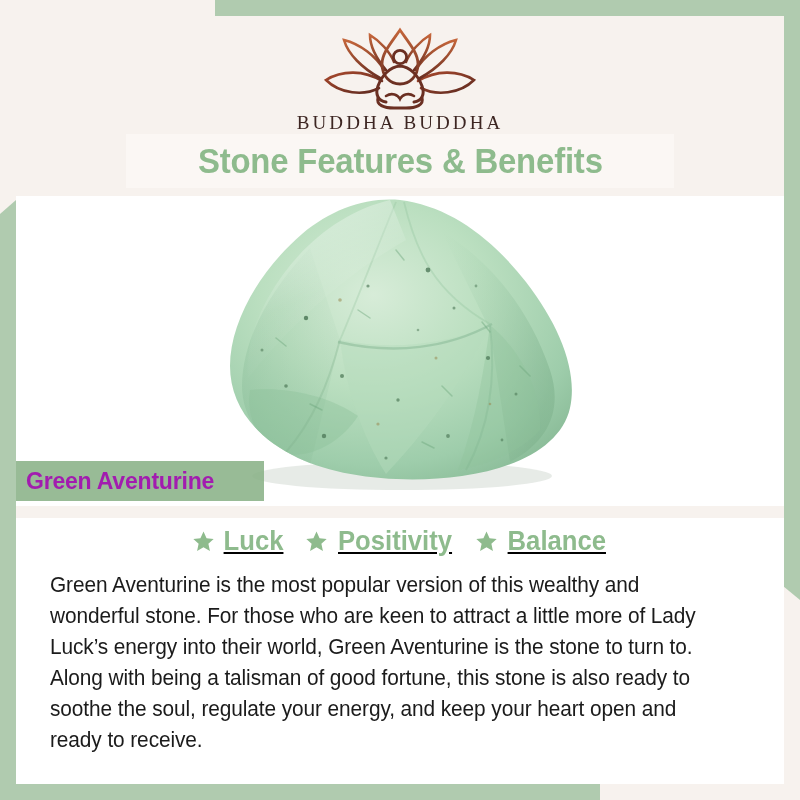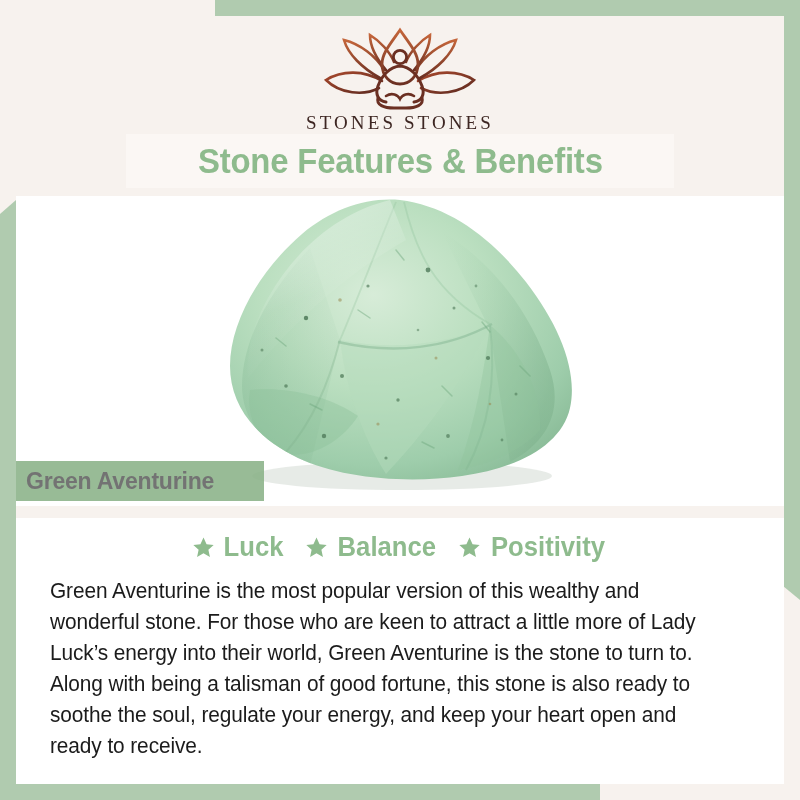--- a/index.html
+++ b/index.html
@@ -147,21 +147,21 @@
     height: 40px;
     background: rgba(138, 178, 136, 0.88);
     display: flex;
     align-items: center;
     box-sizing: border-box;
     padding-left: 10px;
   }
   .label-bar-text {
     font-size: 23px;
     font-weight: bold;
-    color: #737373;
+    color: #a21caf;
     letter-spacing: -0.2px;
     white-space: nowrap;
   }
 
   
   .under-strip {
     position: absolute;
     left: 0;
     top: 490px;
     width: 768px;
@@ -180,21 +180,21 @@
     box-sizing: border-box;
     padding: 0 20px;
   }
 
   .benefits-row {
     display: flex;
     align-items: center;
     justify-content: center;
     gap: 20px;
     height: 46px;
-    margin-top: 6px;
+    text-decoration: underline;
   }
   .benefit {
     display: flex;
     align-items: center;
     gap: 7px;
   }
   .star-icon {
     width: 23px;
     height: 23px;
     display: block;
@@ -264,21 +264,21 @@
 
         <circle cx="84" cy="31" r="6.6" fill="none" stroke="#6b2f22" stroke-width="2.8"></circle>
 
         <path d="M84 40 C 74 41, 66 49, 62 60 C 59 68, 62 75, 70 76" fill="none" stroke="#6b2f22" stroke-width="3" stroke-linecap="round"></path>
         <path d="M84 40 C 94 41, 102 49, 106 60 C 109 68, 106 75, 98 76" fill="none" stroke="#6b2f22" stroke-width="3" stroke-linecap="round"></path>
 
         <path d="M62 72 C 60 79, 68 82, 78 82 L 90 82 C 100 82, 108 79, 106 72" fill="none" stroke="#6b2f22" stroke-width="3" stroke-linecap="round"></path>
 
         <path d="M70 70 C 76 66, 82 69, 84 73 C 86 69, 92 66, 98 70" fill="none" stroke="#6b2f22" stroke-width="2.6" stroke-linecap="round"></path>
       </svg>
-      <div class="logo-word">STONES STONES</div>
+      <div class="logo-word">BUDDHA BUDDHA</div>
     </div>
 
     <div class="title-banner">
       <div class="title-text">Stone Features &amp; Benefits</div>
     </div>
 
     <div class="photo-area">
       <svg class="stone-svg" viewBox="0 0 420 300">
         <defs>
           <radialGradient id="stoneBody" cx="42%" cy="34%" r="78%">
@@ -396,28 +396,28 @@
           <svg class="star-icon" viewBox="0 0 24 24">
             <path d="M12 1.6 L15.2 8.6 L22.6 9.4 L17.1 14.4 L18.7 21.8 L12 18 L5.3 21.8 L6.9 14.4 L1.4 9.4 L8.8 8.6 Z" fill="#8ebb8d"></path>
           </svg>
           <span class="benefit-label">Luck</span>
         </div>
 
         <div class="benefit">
           <svg class="star-icon" viewBox="0 0 24 24">
             <path d="M12 1.6 L15.2 8.6 L22.6 9.4 L17.1 14.4 L18.7 21.8 L12 18 L5.3 21.8 L6.9 14.4 L1.4 9.4 L8.8 8.6 Z" fill="#8ebb8d"></path>
           </svg>
-          <span class="benefit-label">Balance</span>
+          <span class="benefit-label">Positivity</span>
         </div>
 
         <div class="benefit">
           <svg class="star-icon" viewBox="0 0 24 24">
             <path d="M12 1.6 L15.2 8.6 L22.6 9.4 L17.1 14.4 L18.7 21.8 L12 18 L5.3 21.8 L6.9 14.4 L1.4 9.4 L8.8 8.6 Z" fill="#8ebb8d"></path>
           </svg>
-          <span class="benefit-label">Positivity</span>
+          <span class="benefit-label">Balance</span>
         </div>
 
       </div>
 
       <p class="body-text">Green Aventurine is the most popular version of this wealthy and wonderful stone. For those who are keen to attract a little more of Lady Luck’s energy into their world, Green Aventurine is the stone to turn to. Along with being a talisman of good fortune, this stone is also ready to soothe the soul, regulate your energy, and keep your heart open and ready to receive.</p>
 
     </div>
 
   </div>
 </div>

